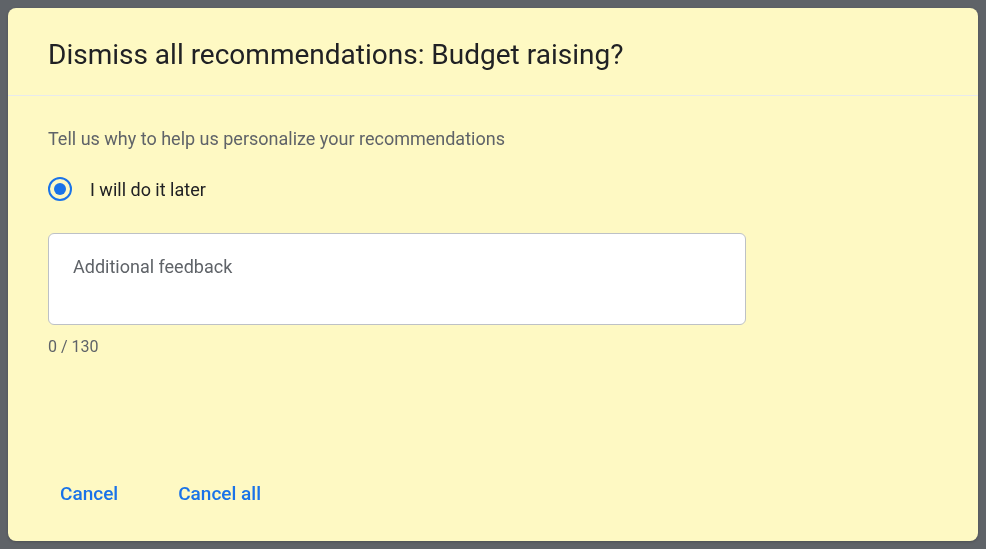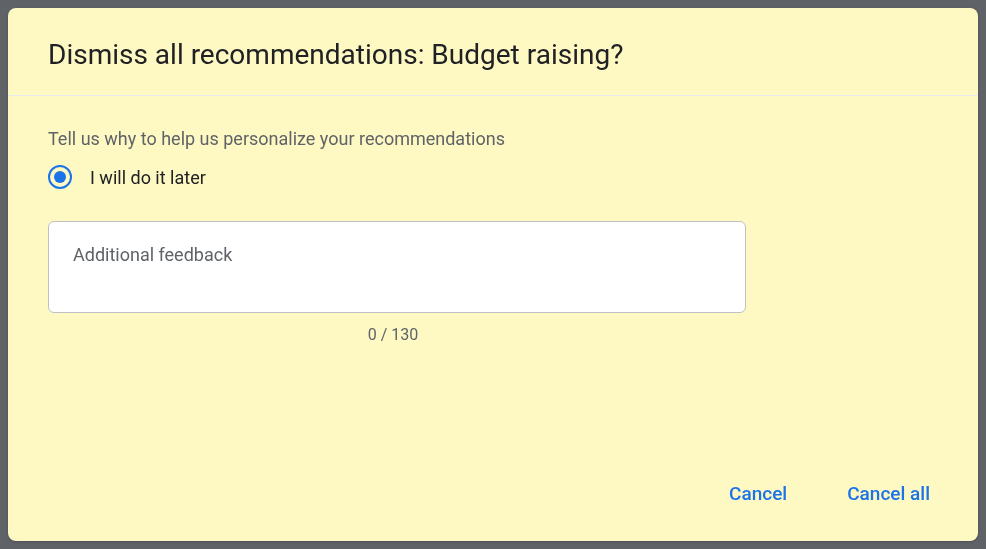--- a/index.html
+++ b/index.html
@@ -36,21 +36,21 @@
       color: #202124;
       letter-spacing: 0;
     }
     .dialog-body {
       padding: 32px 40px 12px 40px;
       flex: 1;
     }
     .subtitle {
       font-size: 18px;
       color: #5f6368;
-      margin-bottom: 16px;
+      margin-bottom: 28px;
     }
     .radio-group {
       display: flex;
       flex-direction: column;
       gap: 14px;
       margin-bottom: 32px;
     }
     .radio-option {
       display: flex;
       align-items: center;
@@ -92,29 +92,29 @@
       font-size: 18px;
       font-family: inherit;
       color: #202124;
       resize: none;
       outline: none;
     }
     .feedback-textarea::placeholder {
       color: #5f6368;
     }
     .char-counter {
-      text-align: center;
+      text-align: left;
       font-size: 16px;
       color: #5f6368;
       margin-top: 8px;
       padding-right: 8px;
     }
     .dialog-footer {
       display: flex;
-      justify-content: flex-end;
+      justify-content: flex-start;
       align-items: center;
       gap: 36px;
       padding: 16px 36px 28px 40px;
     }
     .btn {
       background: none;
       border: none;
       font-family: inherit;
       font-size: 19px;
       font-weight: 500;

